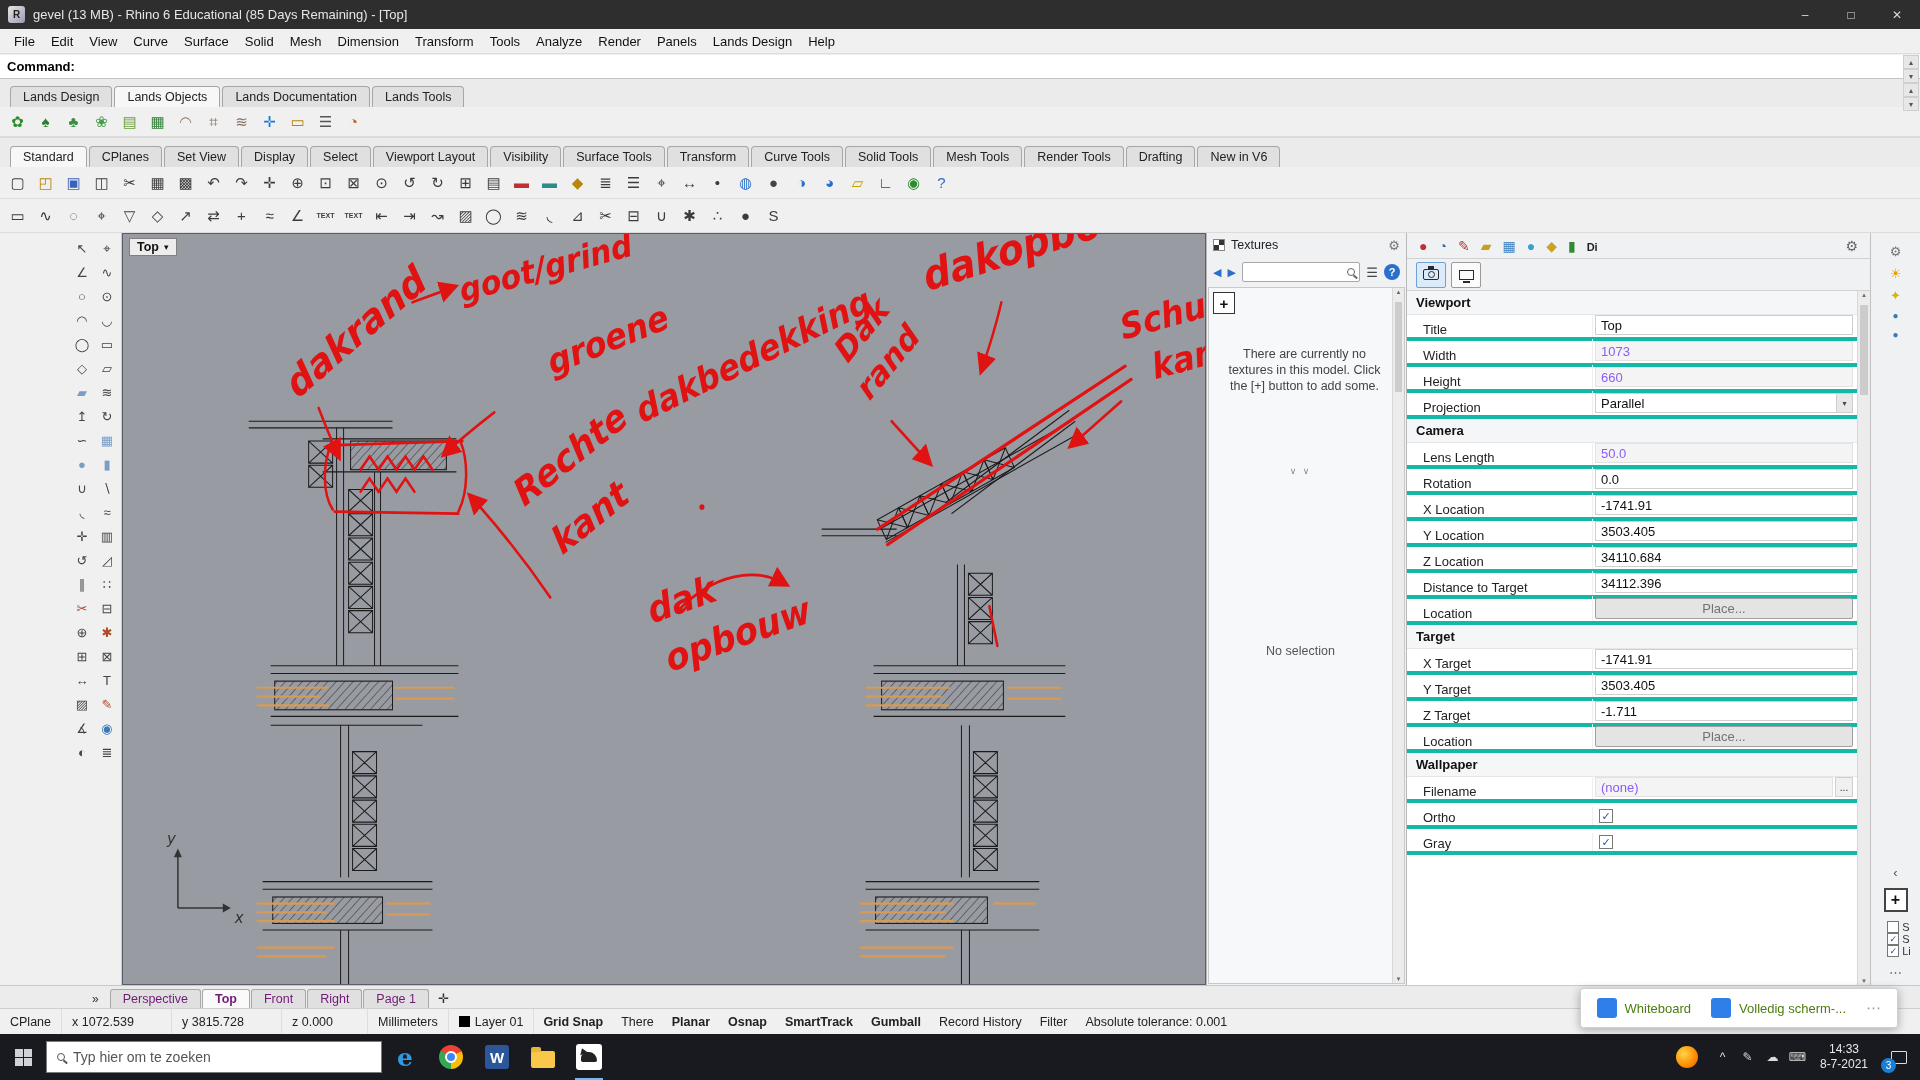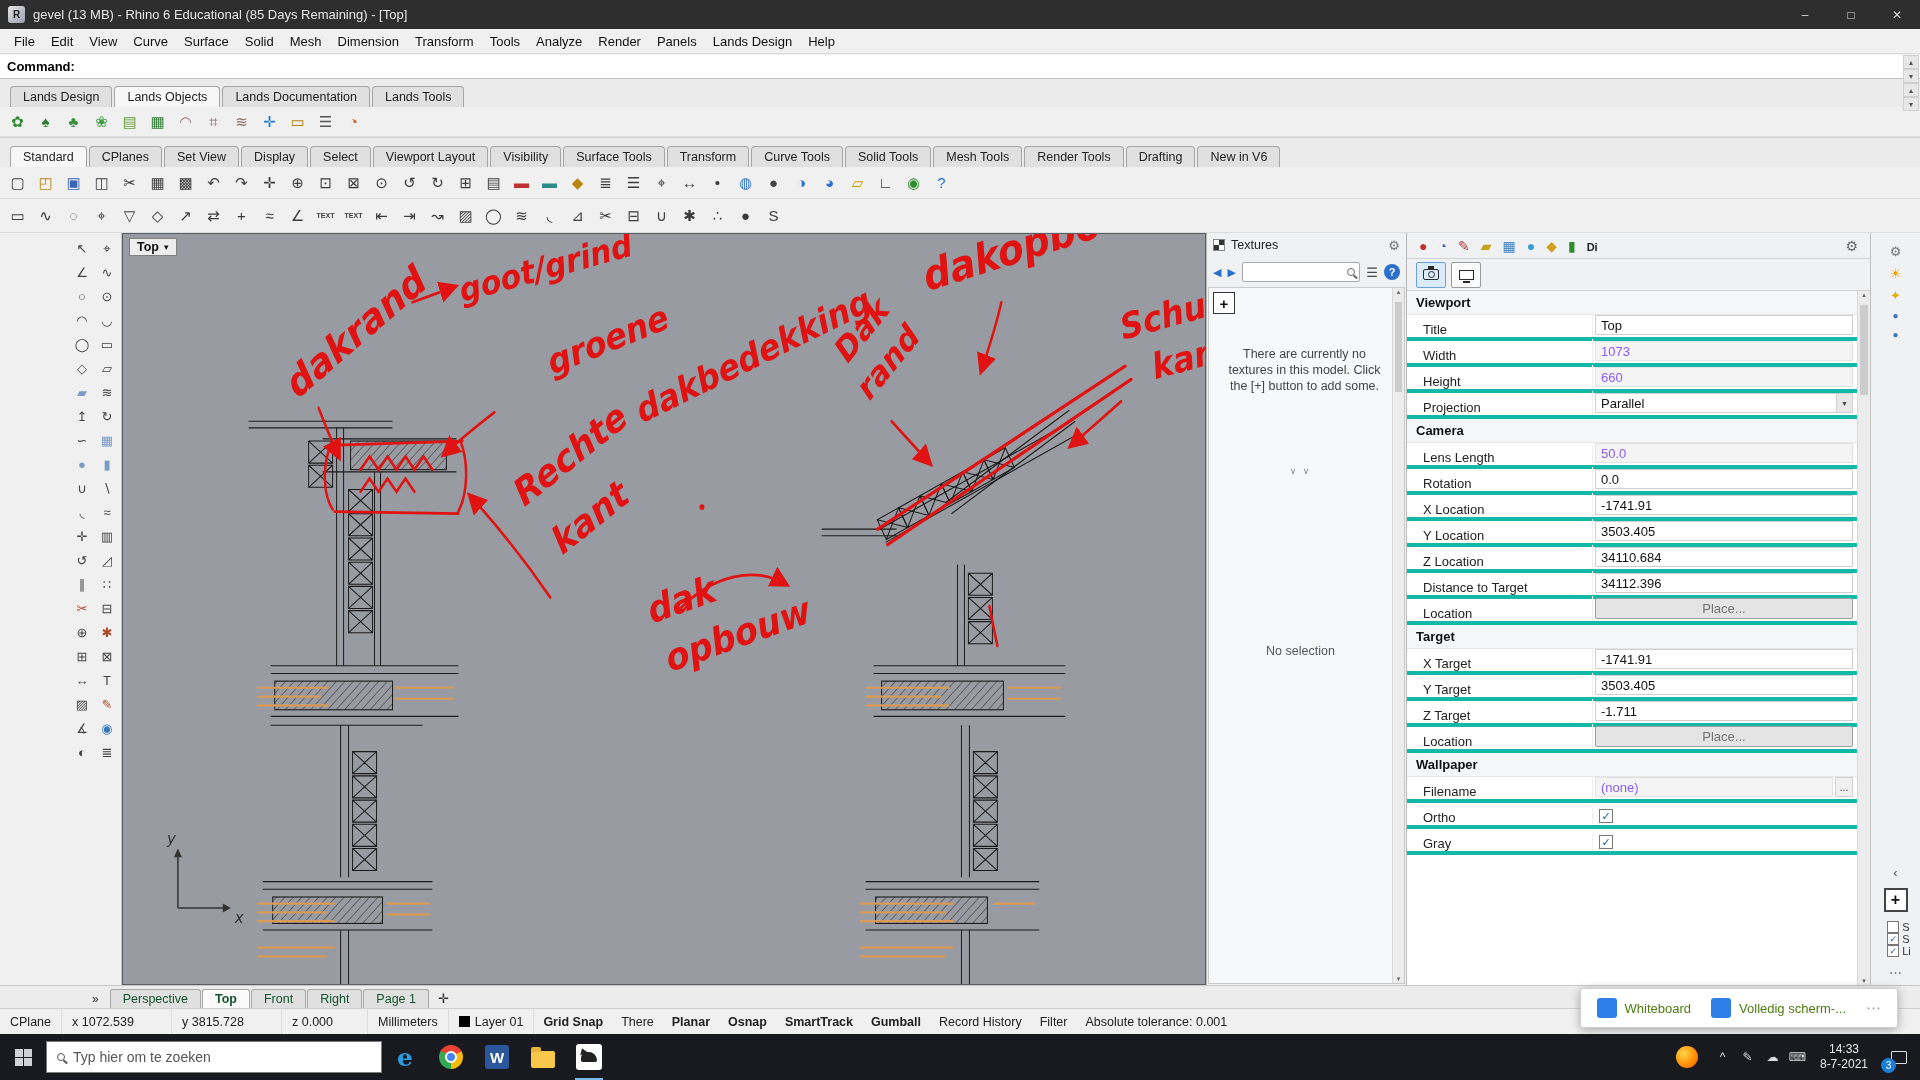--- a/index.html
+++ b/index.html
@@ -105,21 +105,21 @@
 .rstrip { width:50px; flex:none; background:#f0f1f3; border-left:1px solid #c0c0c0; display:flex; flex-direction:column; align-items:center; padding:12px 0 6px 0; gap:9px; font-size:13px; color:#555; }
 .rs-icon { line-height:1; }
 .rs-spacer { flex:1; }
 .rs-plus { width:24px; height:24px; border:2px solid #444; background:#fff; display:flex; align-items:center; justify-content:center; font-size:16px; font-weight:bold; color:#111; }
 .rs-check-row { align-self:flex-start; padding-left:7px; display:flex; align-items:center; gap:3px; font-size:11px; color:#333; }
 .small-box { width:12px; height:12px; border:1px solid #777; background:#fff; display:flex; align-items:center; justify-content:center; font-size:9px; color:#1557b0; }
 
 
 .vtabs { height:23px; flex:none; background:#ececec; border-top:1px solid #c8c8c8; display:flex; align-items:flex-end; gap:1px; }
 .overflow-arrow { padding:0 10px 2px 92px; font-size:12px; color:#333; }
-.vtab { padding:2px 12px; font-size:12.5px; background:#e0e0e0; border:1px solid #a8a8a8; border-bottom:none; border-radius:3px 3px 0 0; color:#14532d;margin-top:40px; }
+.vtab { padding:2px 12px; font-size:12.5px; background:#e0e0e0; border:1px solid #a8a8a8; border-bottom:none; border-radius:3px 3px 0 0; color:#701a75;margin-top:40px; }
 .vtab.active { background:#fafafa; font-weight:bold; }
 .vtab-add { padding:0 8px 2px; font-size:13px; color:#333; }
 
 
 .statusbar { height:26px; flex:none; background:#f0f0f0; border-top:1px solid #cfcfcf; display:flex; align-items:center; font-size:12.5px; color:#222; }
 .sseg { height:100%; display:flex; align-items:center; gap:5px; padding:0 10px; border-right:1px solid #dedede; white-space:nowrap; }
 .layer-swatch { width:11px; height:11px; background:#000; flex:none; }
 .stoggle { height:100%; display:flex; align-items:center; padding:0 9px; white-space:nowrap; }
 .stoggle.bold { font-weight:bold; }
 

